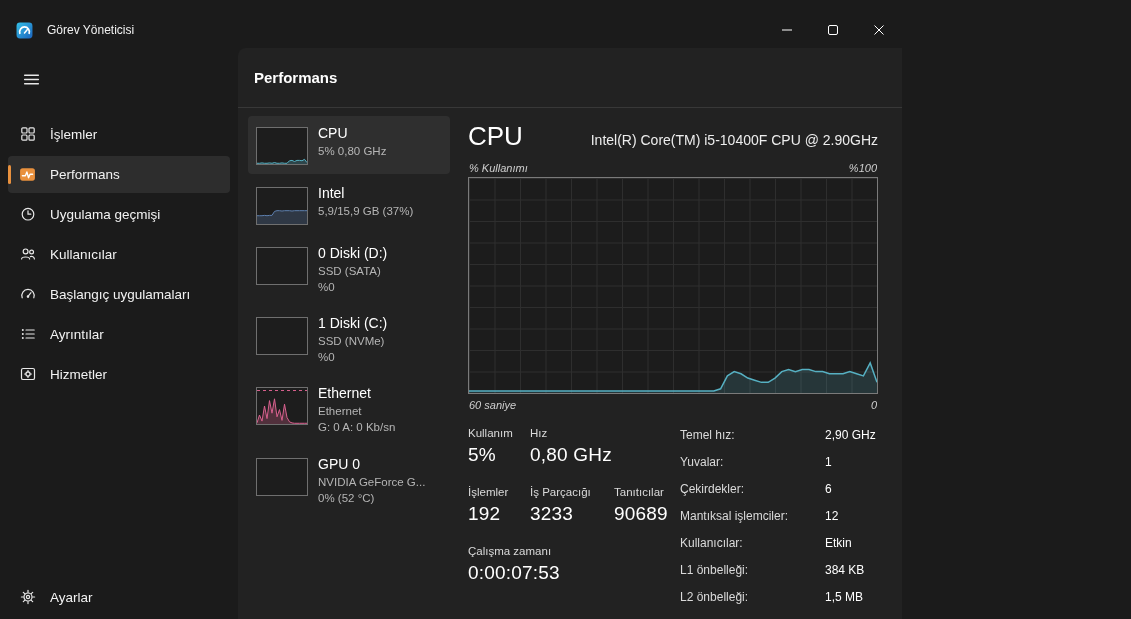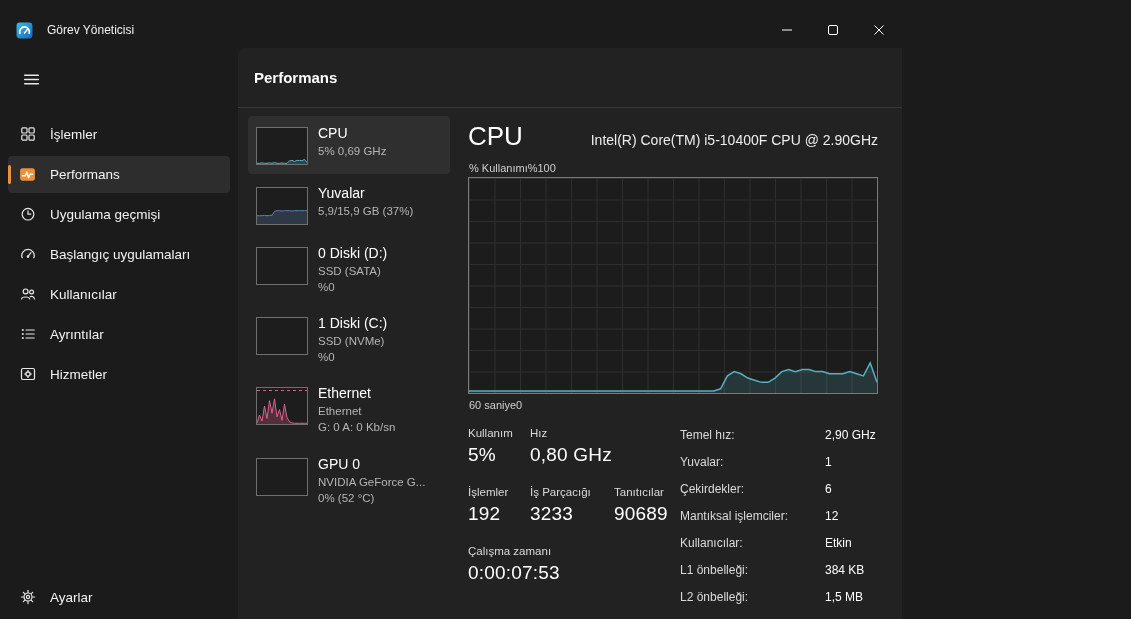--- a/index.html
+++ b/index.html
@@ -50,21 +50,21 @@
   .thumb { width: 52px; height: 38px; flex: none; border: 1px solid #6f6f6f; background: #1d1d1d; margin-top: 2px; }
   .thumb svg { width: 100%; height: 100%; display: block; }
   .pi-name { font-size: 14px; color: #ffffff; margin-bottom: 2px; }
   .pi-sub { font-size: 11.5px; color: #b5b5b5; line-height: 1.4; }
 
   
   .detail { flex: 1; min-width: 0; padding: 0 0 0 18px; display: flex; flex-direction: column; }
   .detail-header { display: flex; align-items: baseline; justify-content: space-between; margin: 6px 0 10px; }
   .cpu-title { font-size: 26px; font-weight: 400; line-height: 1.15; }
   .cpu-model { font-size: 14px; color: #ededed; }
-  .graph-labels { display: flex; justify-content: flex-start; font-size: 11px; color: #cfcfcf; margin: 0 1px 3px; }
+  .graph-labels { display: flex; justify-content: space-between; font-size: 11px; color: #cfcfcf; margin: 0 1px 3px; font-style: italic; }
   .graph-labels.bottom { margin-top: 5px; }
   .graph {
     height: 261px; position: relative;
     border: 1px solid #7a7a7a;
     background-color: #1c1c1c;
     background-image:
       linear-gradient(to right, #2e2e2e 1px, transparent 1px),
       linear-gradient(to bottom, #2e2e2e 1px, transparent 1px);
     background-size: calc(100%/16) 100%, 100% calc(100%/10);
   }
@@ -168,41 +168,41 @@
               </g>
             </svg>
         </span>
         <span class="nav-label">Uygulama geçmişi</span>
       </div>
 
       <div class="nav-item">
         <span class="nav-icon">
           <svg width="16" height="16" viewBox="0 0 16 16">
               <g class="icon-stroke">
-                <path d="M2.2,11.8 A6.2,6.2 0 1 1 13.8,11.8"></path>
-                <line x1="8" y1="10.4" x2="11" y2="6.6"></line>
-                <circle cx="8" cy="10.6" r="0.7"></circle>
-              </g>
-            </svg>
-        </span>
-        <span class="nav-label">Başlangıç uygulamaları</span>
-      </div>
-
-      <div class="nav-item">
-        <span class="nav-icon">
-          <svg width="16" height="16" viewBox="0 0 16 16">
-              <g class="icon-stroke">
                 <circle cx="5.6" cy="5.4" r="2.4"></circle>
                 <path d="M1.6,13 C1.6,10.3 9.6,10.3 9.6,13"></path>
                 <circle cx="11.6" cy="6" r="1.9"></circle>
                 <path d="M10.4,10.6 C12,9.8 14.4,10.8 14.4,13"></path>
               </g>
             </svg>
         </span>
         <span class="nav-label">Kullanıcılar</span>
+      </div>
+
+      <div class="nav-item">
+        <span class="nav-icon">
+          <svg width="16" height="16" viewBox="0 0 16 16">
+              <g class="icon-stroke">
+                <path d="M2.2,11.8 A6.2,6.2 0 1 1 13.8,11.8"></path>
+                <line x1="8" y1="10.4" x2="11" y2="6.6"></line>
+                <circle cx="8" cy="10.6" r="0.7"></circle>
+              </g>
+            </svg>
+        </span>
+        <span class="nav-label">Başlangıç uygulamaları</span>
       </div>
 
       <div class="nav-item">
         <span class="nav-icon">
           <svg width="16" height="16" viewBox="0 0 16 16">
               <g class="icon-stroke">
                 <line x1="6" y1="4" x2="14.2" y2="4"></line>
                 <line x1="6" y1="8" x2="14.2" y2="8"></line>
                 <line x1="6" y1="12" x2="14.2" y2="12"></line>
               </g>
@@ -264,33 +264,33 @@
 
           <div class="perf-item selected">
             <div class="thumb">
                 <svg viewBox="0 0 100 100" preserveAspectRatio="none">
                   <polygon points="0,100 0.0,98.0 5.0,98.0 10.0,97.0 15.0,98.0 20.0,98.0 25.0,97.0 30.0,98.0 35.0,96.0 40.0,98.0 45.0,98.0 50.0,97.0 55.0,98.0 60.0,98.0 65.0,91.0 70.0,90.0 75.0,93.0 80.0,90.0 85.0,90.0 90.0,91.0 95.0,87.0 100.0,96.0 100,100" fill="#56b0c246"></polygon>
                   <polyline points="0.0,98.0 5.0,98.0 10.0,97.0 15.0,98.0 20.0,98.0 25.0,97.0 30.0,98.0 35.0,96.0 40.0,98.0 45.0,98.0 50.0,97.0 55.0,98.0 60.0,98.0 65.0,91.0 70.0,90.0 75.0,93.0 80.0,90.0 85.0,90.0 90.0,91.0 95.0,87.0 100.0,96.0" fill="none" stroke="#56b0c2" stroke-width="1" vector-effect="non-scaling-stroke"></polyline>
                 </svg>
               </div>
             <div class="pi-text">
               <div class="pi-name">CPU</div>
-              <div class="pi-sub">5% 0,69 GHz</div>
+              <div class="pi-sub">5% 0,80 GHz</div>
             </div>
           </div>
 
           <div class="perf-item">
             <div class="thumb">
                 <svg viewBox="0 0 100 100" preserveAspectRatio="none">
                   <polygon points="0,100 0.0,77.0 5.0,77.0 10.0,77.0 15.0,76.0 20.0,77.0 25.0,76.0 30.0,76.0 35.0,65.0 40.0,63.0 45.0,63.0 50.0,64.0 55.0,63.0 60.0,63.0 65.0,63.0 70.0,64.0 75.0,63.0 80.0,63.0 85.0,63.0 90.0,63.0 95.0,63.0 100.0,63.0 100,100" fill="#5d7fae46"></polygon>
                   <polyline points="0.0,77.0 5.0,77.0 10.0,77.0 15.0,76.0 20.0,77.0 25.0,76.0 30.0,76.0 35.0,65.0 40.0,63.0 45.0,63.0 50.0,64.0 55.0,63.0 60.0,63.0 65.0,63.0 70.0,64.0 75.0,63.0 80.0,63.0 85.0,63.0 90.0,63.0 95.0,63.0 100.0,63.0" fill="none" stroke="#5d7fae" stroke-width="1" vector-effect="non-scaling-stroke"></polyline>
                 </svg>
               </div>
             <div class="pi-text">
-              <div class="pi-name">Yuvalar</div>
+              <div class="pi-name">Intel</div>
               <div class="pi-sub">5,9/15,9 GB (37%)</div>
             </div>
           </div>
 
           <div class="perf-item">
             <div class="thumb">
                 <svg></svg>
               </div>
             <div class="pi-text">
               <div class="pi-name">0 Diski (D:)</div>

